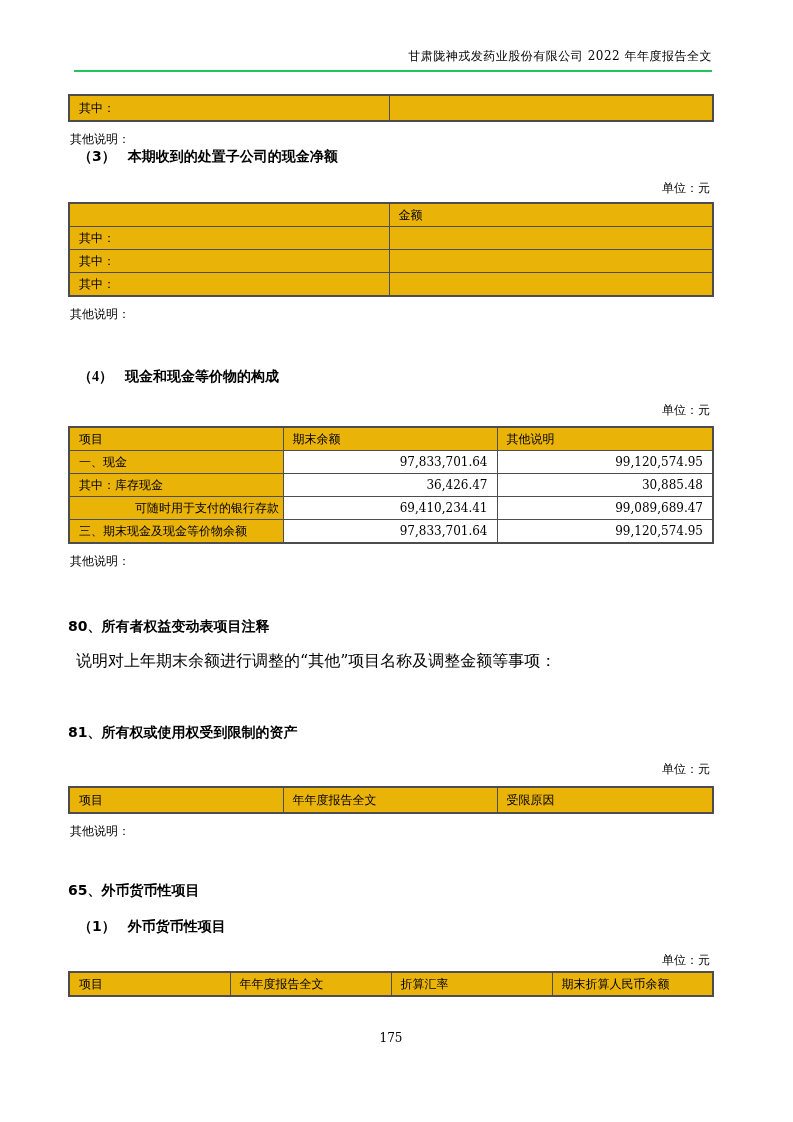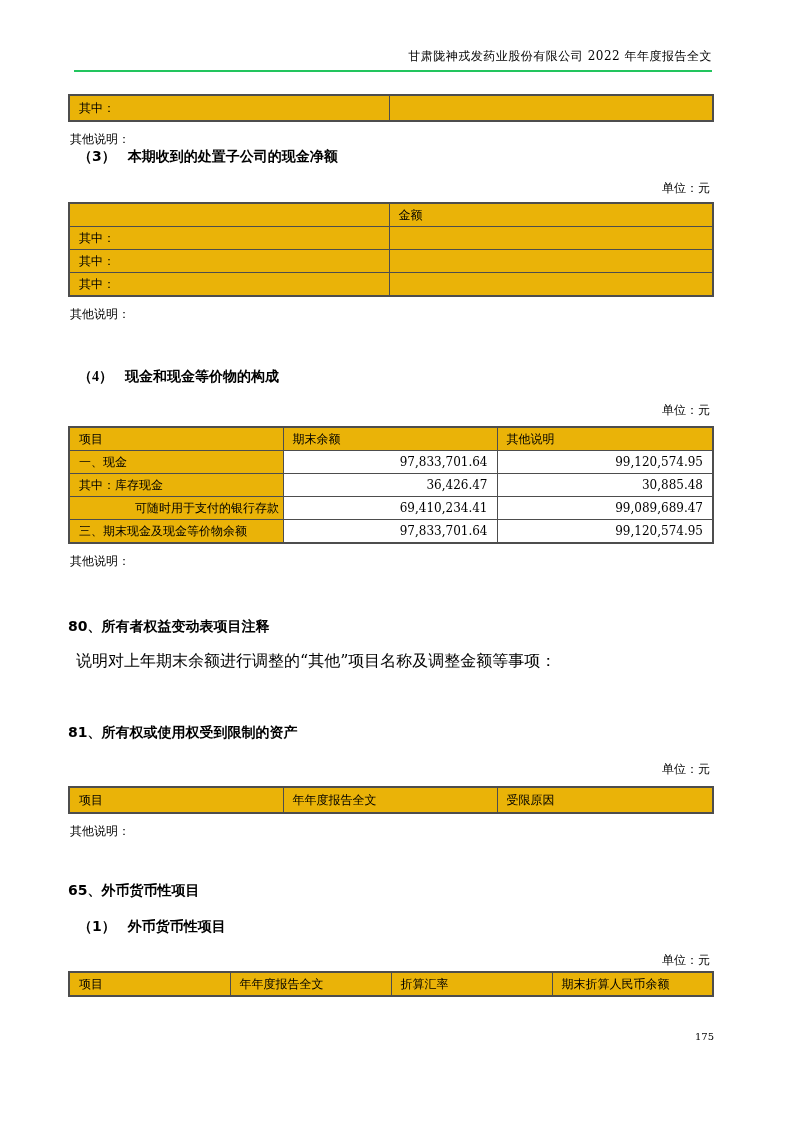--- a/index.html
+++ b/index.html
@@ -23,21 +23,21 @@
   .center{text-align:left;}
   .indent{padding-left:65px;}
   .row24 td{height:24px;}
   .note{font-size:12px;line-height:16px;margin:9px 0 0 2px;}
   .heading{font-family:"DejaVu Sans","Liberation Sans",sans-serif;font-weight:bold;
            font-size:14px;line-height:18px;}
   .h-sub{margin-left:10px;}
   .h-gap{display:inline-block;width:12px;}
   .unit{font-size:12px;line-height:16px;text-align:right;margin-right:2px;}
   .para{font-size:16px;line-height:16px;margin-left:8px;}
-  .page-number{font-size:10px;text-align:right;margin-right:-2px;}
+  .page-number{font-size:12px;text-align:center;margin-right:-2px;}
 
   
   .mt-table1{margin-top:22px;}
   .mt-h3{}
   .mt-unit3{margin-top:15px;}
   .mt-table2{margin-top:6px;}
   .mt-h4{margin-top:46px;font-family:Liberation Serif, serif;}
   .mt-unit4{margin-top:16px;}
   .mt-table3{margin-top:8px;}
   .mt-h80{margin-top:48px;}

